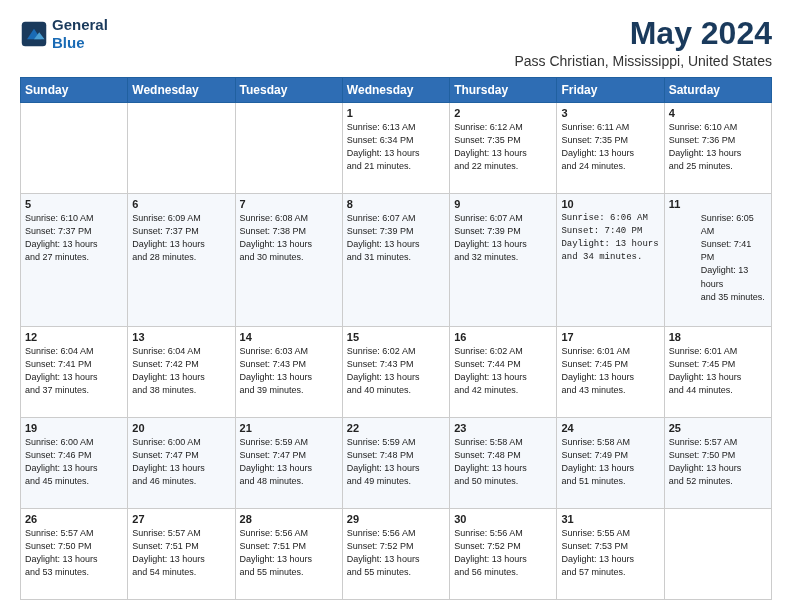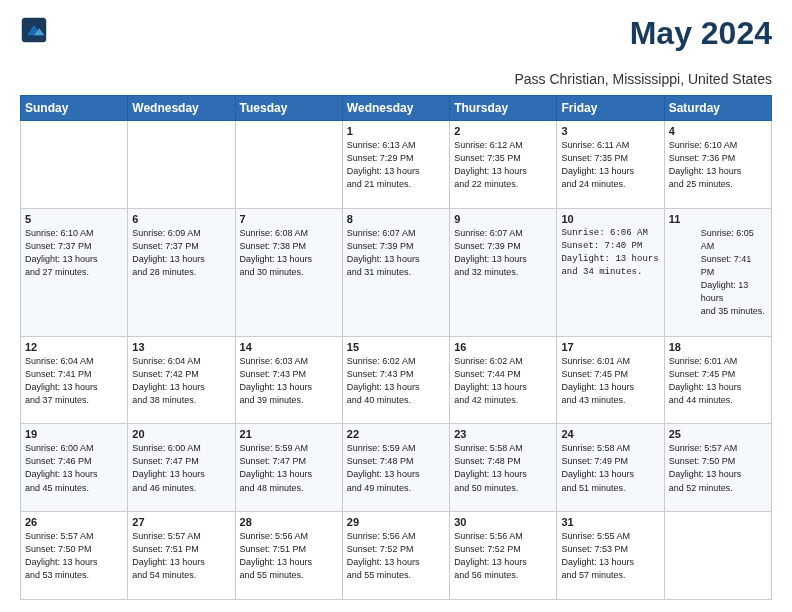--- a/index.html
+++ b/index.html
@@ -44,21 +44,21 @@
     }
     .month-title {
       font-size: 32px;
       font-weight: bold;
       color: #1a3a5c;
       line-height: 1.1;
     }
     .location-title {
       font-size: 14px;
       color: #333;
-      margin-top: 20px;
+      margin-top: 2px;
     }
     .calendar {
       flex: 1;
       border: 1px solid #ccc;
       border-collapse: collapse;
       width: 100%;
       table-layout: fixed;
       padding-left: 24px;
     }
     .calendar th {
@@ -108,20 +108,24 @@
 <body>
 
 <div class="page">
   <div class="header">
     <div class="logo">
       <svg class="logo-icon" viewBox="0 0 32 32">
         <rect x="2" y="2" width="28" height="28" rx="4" fill="#1a3a5c"></rect>
         <polygon points="8,22 16,10 24,22" fill="#1a6bb5"></polygon>
         <polygon points="16,22 22,14 28,22" fill="#4a9fd4"></polygon>
       </svg>
+      <div class="logo-text">
+        <div>General</div>
+        <div class="logo-blue">Blue</div>
+      </div>
     </div>
     <div class="title-block">
       <div class="month-title">May 2024</div>
       <div class="location-title">Pass Christian, Mississippi, United States</div>
     </div>
   </div>
 
   <table class="calendar">
     <thead>
       <tr>
@@ -135,21 +139,21 @@
         </tr>
     </thead>
     <tbody id="calendar-body">
     <tr>
           <td class="empty"></td>
           <td class="empty"></td>
           <td class="empty"></td>
           <td>
             <span class="day-num">1</span>
             <div class="day-info" style="white-space: pre-line;">Sunrise: 6:13 AM
-Sunset: 7:29 PM
+Sunset: 6:34 PM
 Daylight: 13 hours
 and 21 minutes.</div>
           </td>
           <td>
             <span class="day-num">2</span>
             <div class="day-info" style="white-space: pre-line;">Sunrise: 6:12 AM
 Sunset: 7:35 PM
 Daylight: 13 hours
 and 22 minutes.</div>
           </td>

